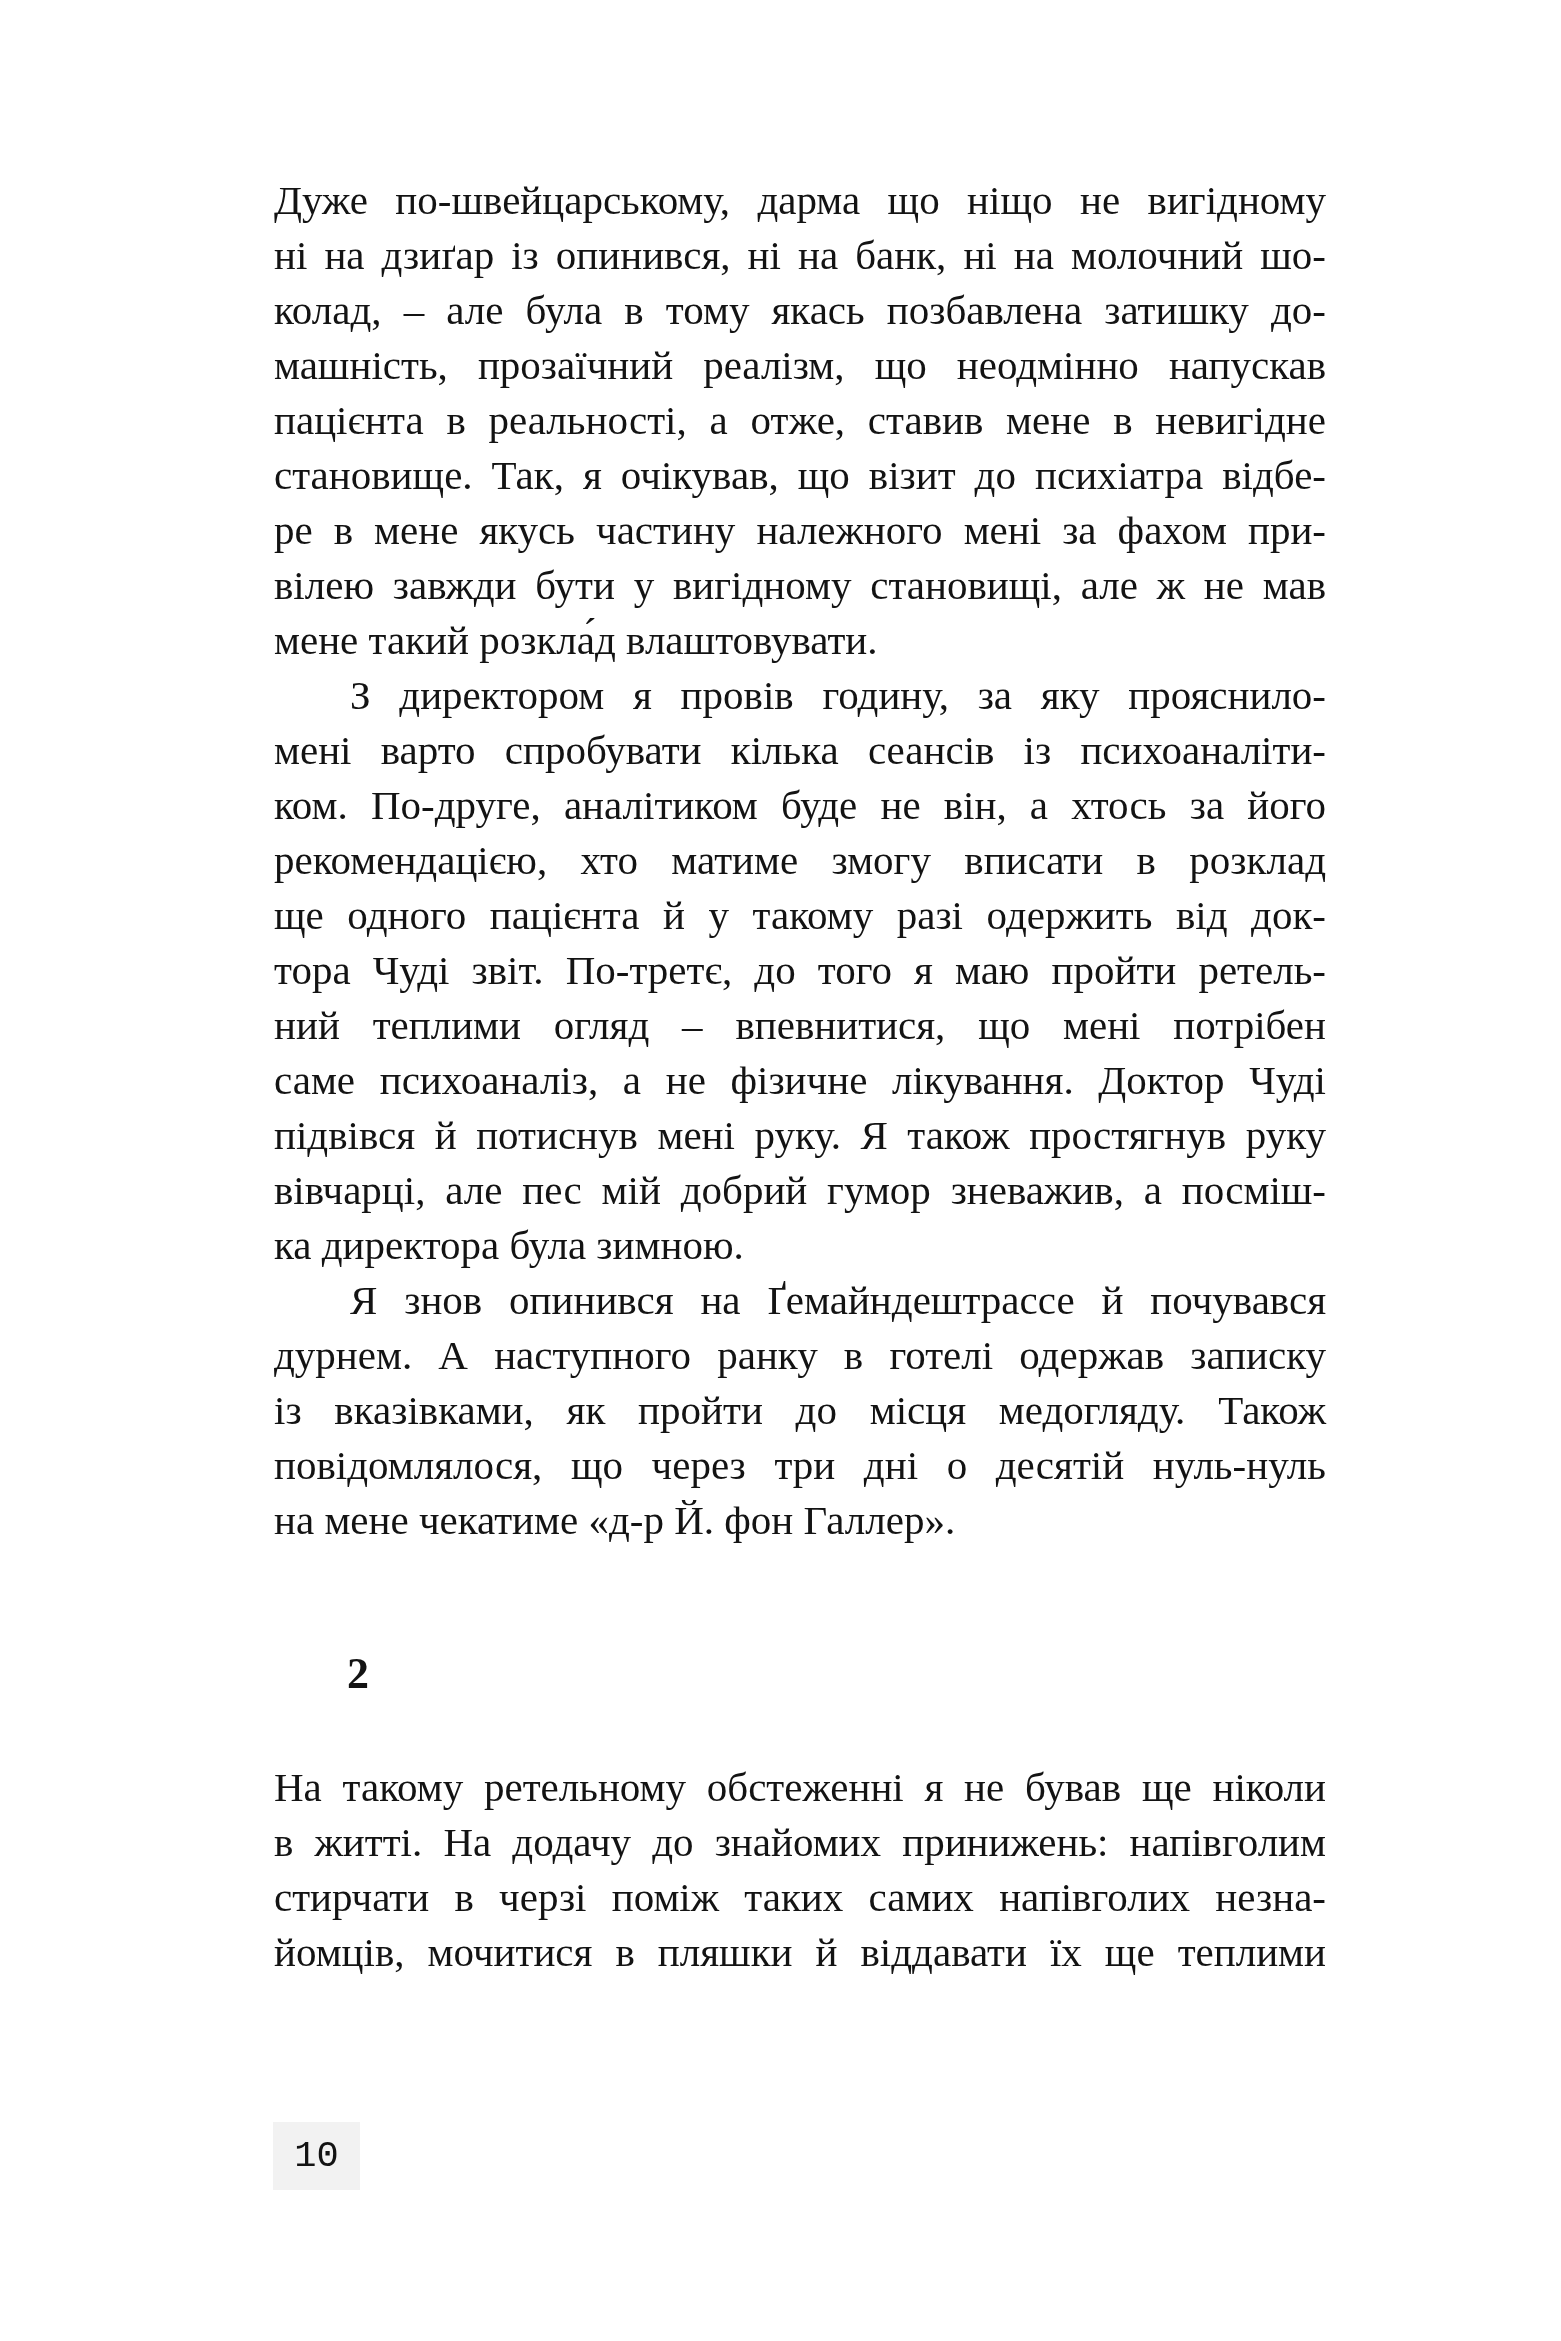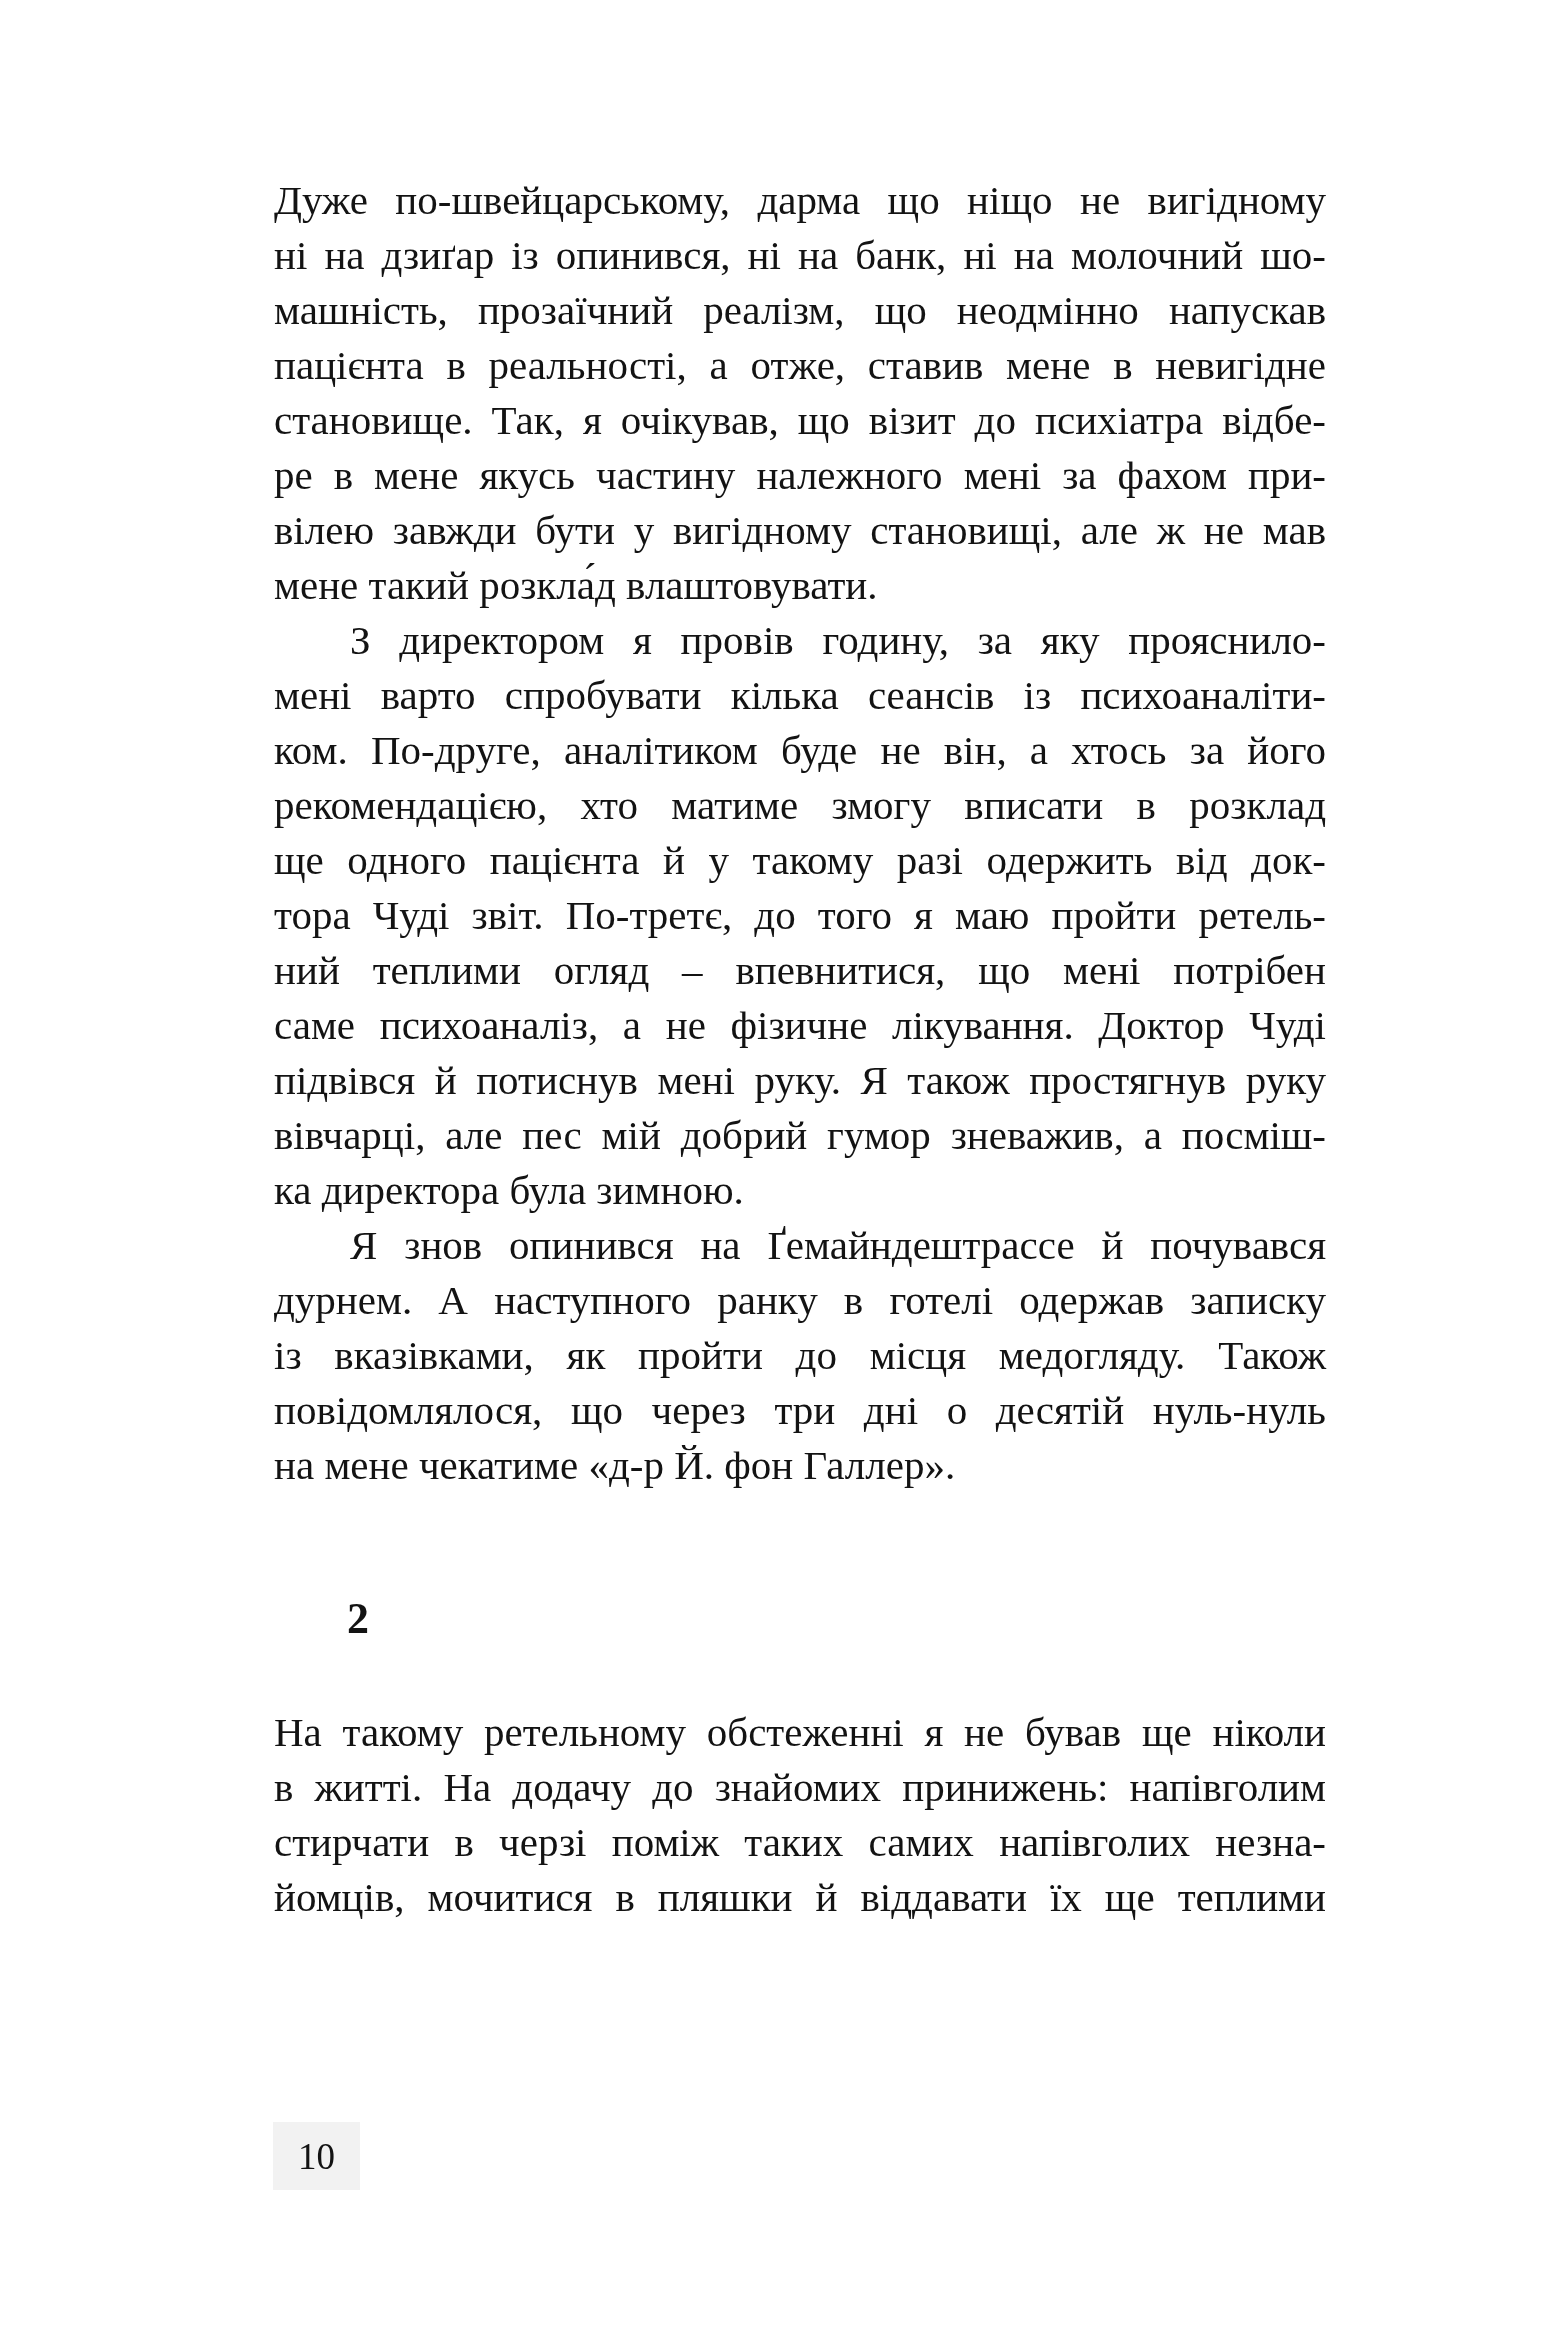--- a/index.html
+++ b/index.html
@@ -61,31 +61,33 @@
     height: 68px;
     background: #f2f2f2;
     display: flex;
     align-items: center;
     justify-content: center;
   }
   .page-number {
     font-size: 37px;
     color: #131313;
     line-height: 1;
+    font-family: Liberation Mono, monospace;
   }
 </style>
 </head>
 <body>
 
 <div class="page">
 
   <div class="text-column">
       <div class="paragraph">
         <div class="line">Дуже по-швейцарському, дарма що ніщо не вигідному</div>
         <div class="line">ні на дзиґар із опинився, ні на банк, ні на молочний шо-</div>
+        <div class="line">колад, – але була в тому якась позбавлена затишку до-</div>
         <div class="line">машність, прозаїчний реалізм, що неодмінно напускав</div>
         <div class="line">пацієнта в реальності, а отже, ставив мене в невигідне</div>
         <div class="line">становище. Так, я очікував, що візит до психіатра відбе-</div>
         <div class="line">ре в мене якусь частину належного мені за фахом при-</div>
         <div class="line">вілею завжди бути у вигідному становищі, але ж не мав</div>
         <div class="line para-end">мене такий розкла́д влаштовувати.</div>
       </div>
       <div class="paragraph">
         <div class="line indent">З директором я провів годину, за яку прояснило-</div>
         <div class="line">мені варто спробувати кілька сеансів із психоаналіти-</div>

